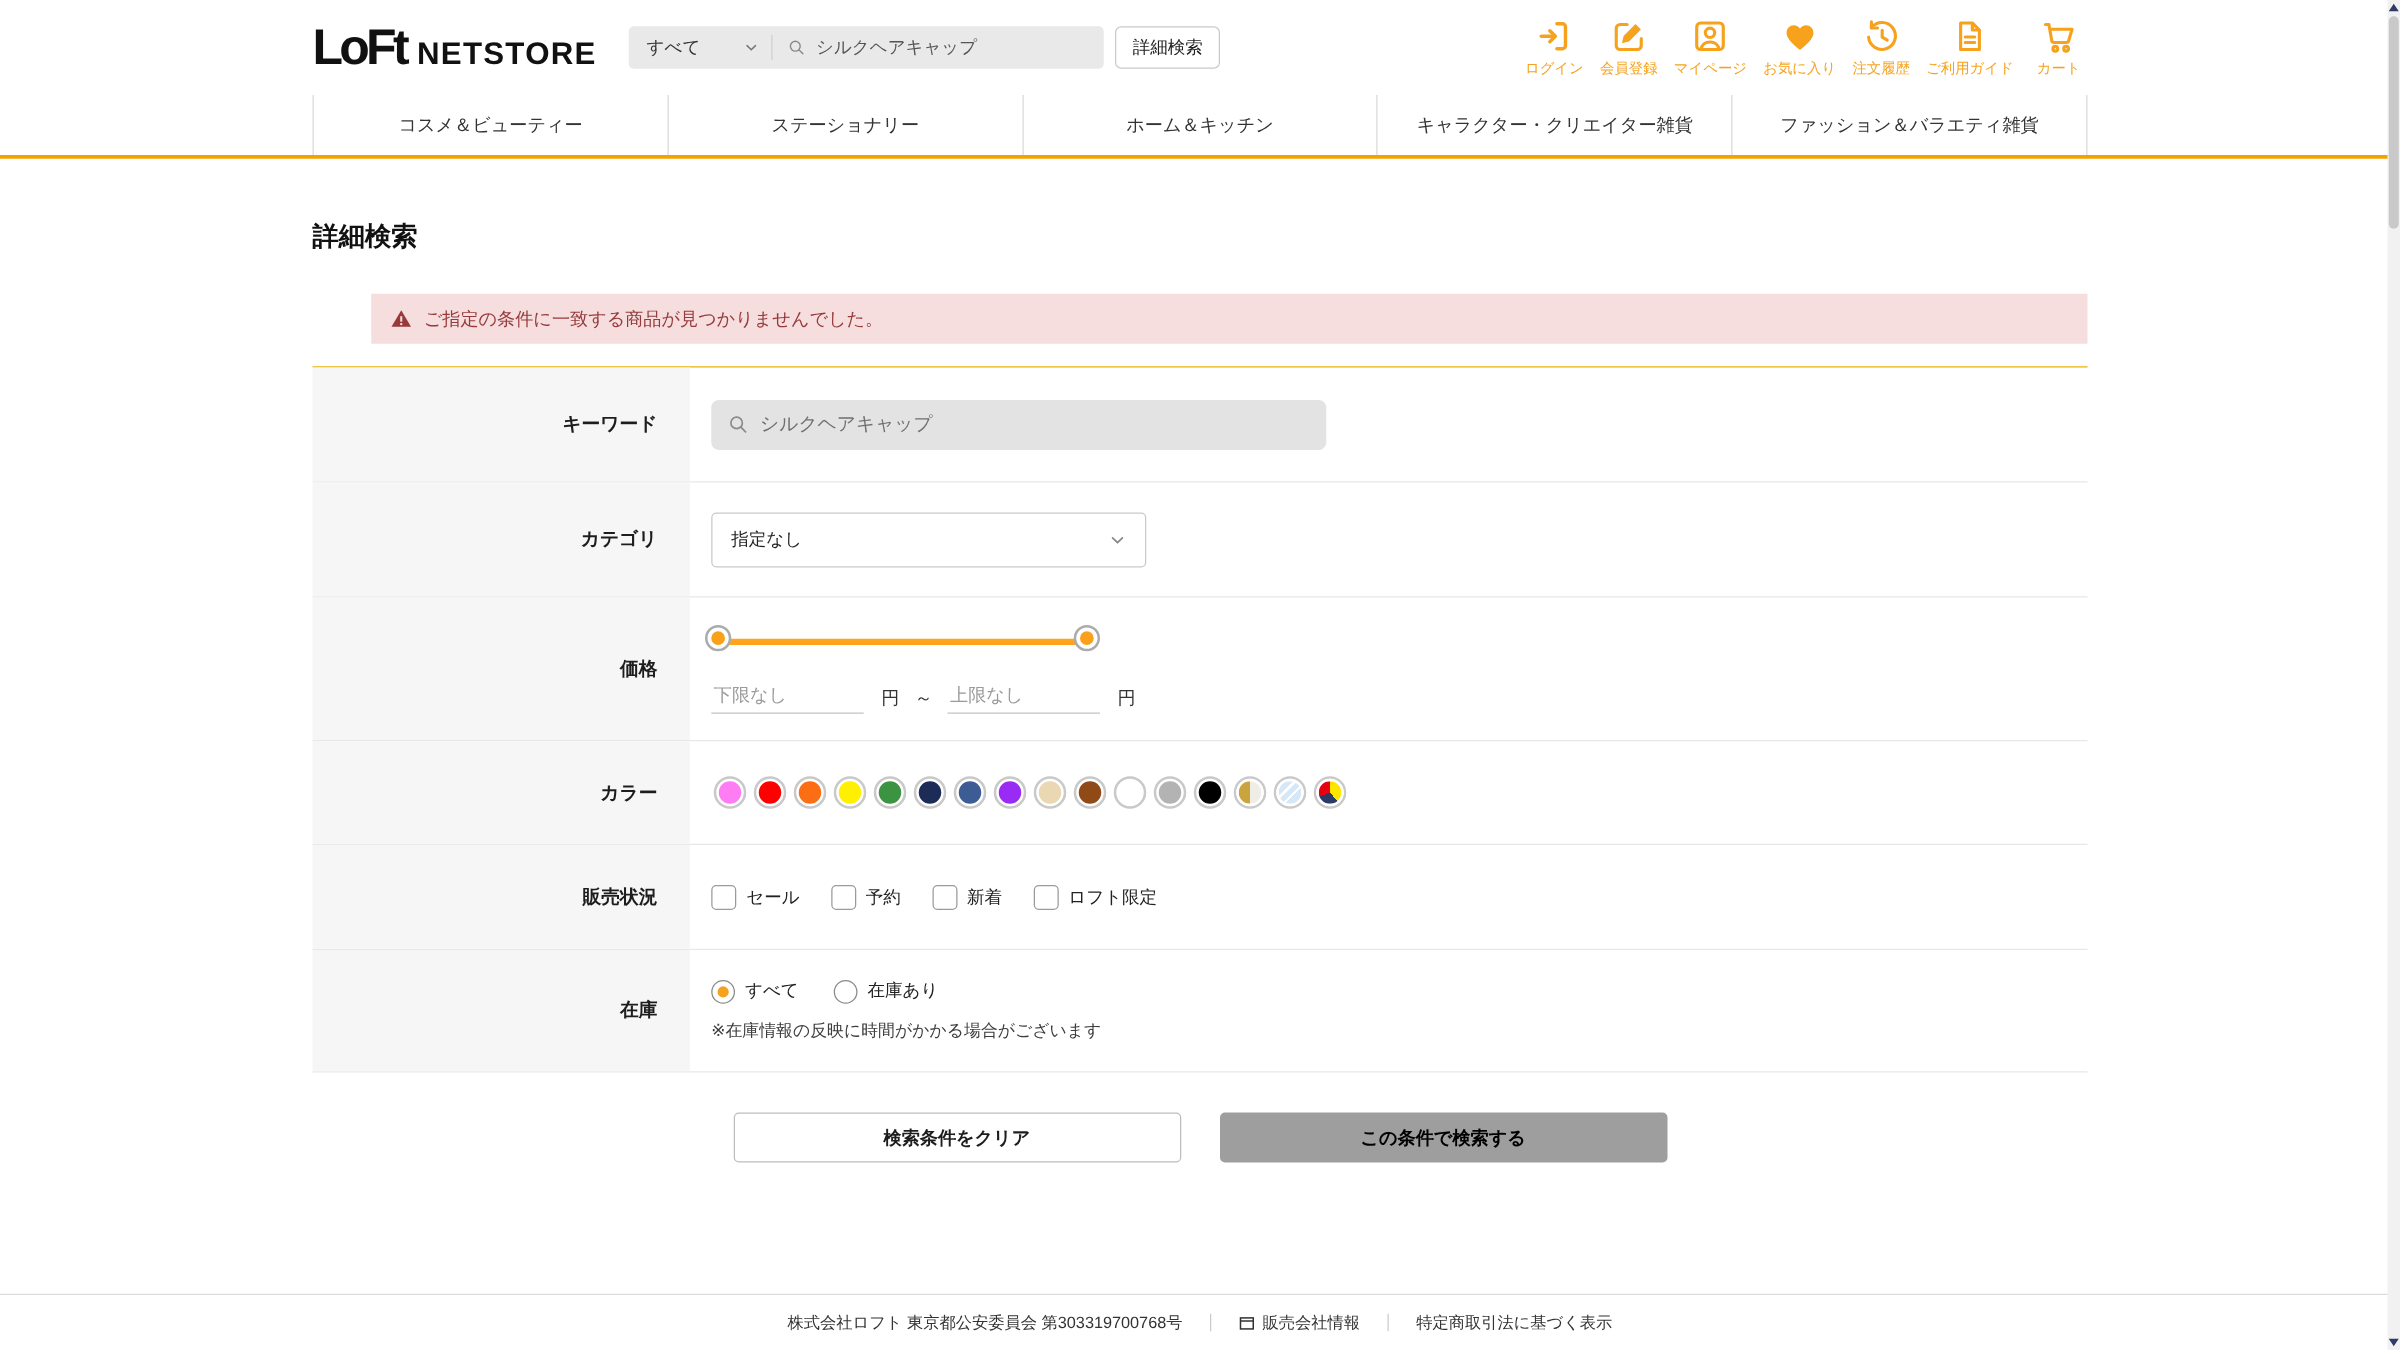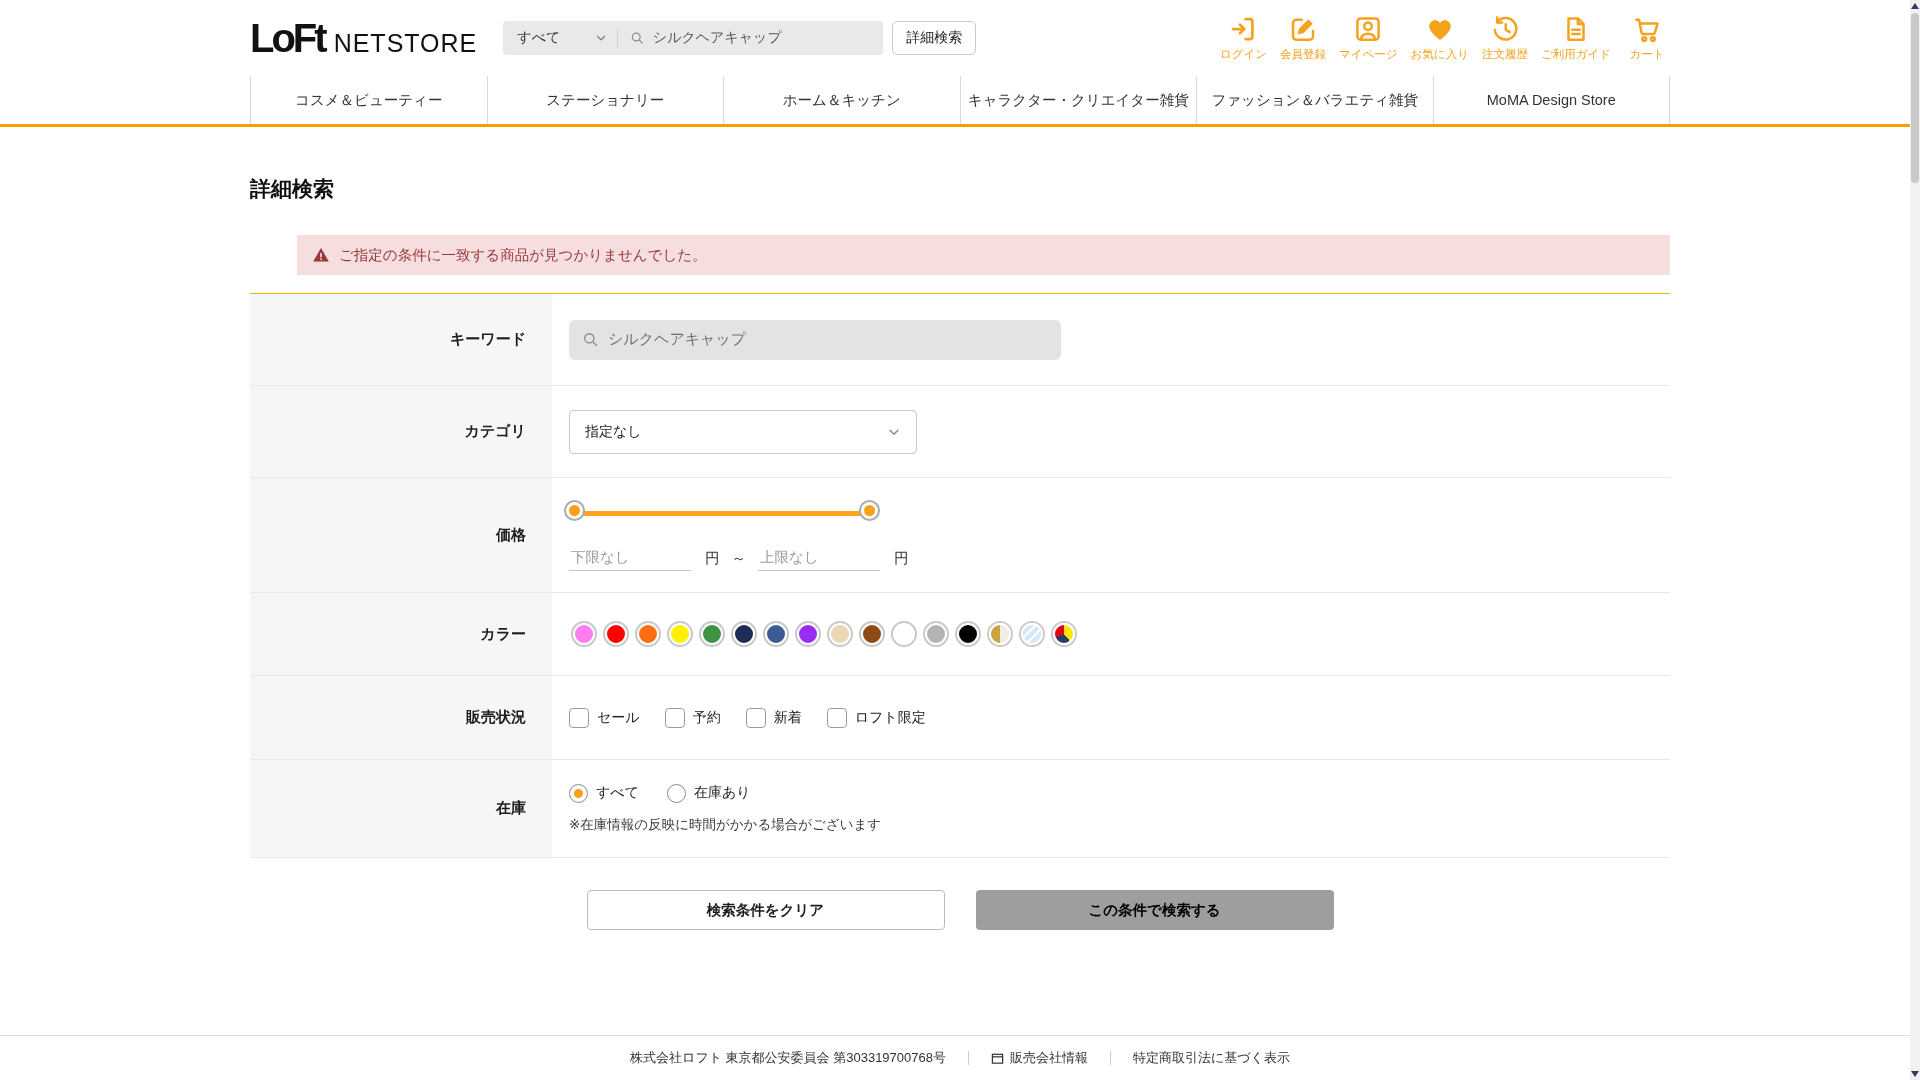--- a/index.html
+++ b/index.html
@@ -8,21 +8,21 @@
     font-family:"Liberation Sans","DejaVu Sans",sans-serif;
     background:#fff; color:#222; overflow:hidden;
   }
   .page { position:relative; width:1920px; height:1080px; background:#fff; overflow:hidden; }
   .container { width:1420px; margin:0 auto; }
 
   
   .header-top { height:76px; display:flex; align-items:center; }
   .logo { display:flex; align-items:baseline; gap:9px; cursor:pointer; }
   .logo-loft { font-size:40px; font-weight:900; letter-spacing:-3px; color:#111; }
-  .logo-netstore { font-size:25px; font-weight:400; letter-spacing:1px; color:#111; }
+  .logo-netstore { font-size:25px; font-weight:700; letter-spacing:1px; color:#111; }
 
   .searchbar { margin-left:26px; width:380px; height:34px; background:#E9E9E9; border-radius:4px; display:flex; align-items:center; font-size:14px; }
   .search-cat { width:114px; padding:0 10px 0 14px; display:flex; justify-content:space-between; align-items:center; color:#333; cursor:pointer; }
   .search-divider { width:1px; height:20px; background:#CFCFCF; }
   .search-input-wrap { flex:1; display:flex; gap:8px; padding:0 12px; align-items:center; }
   .search-input-wrap input { border:none; background:transparent; outline:none; font-size:14px; color:#555; width:100%; font-family:inherit; }
   .adv-btn { margin-left:9px; height:34px; padding:0 13px; background:#fff; border:1px solid #C9C9C9; border-radius:5px; font-size:14px; color:#222; cursor:pointer; font-family:inherit; }
 
   .quick-links { margin-left:auto; display:flex; gap:13px; }
   .quick-link { display:flex; flex-direction:column; align-items:center; gap:3px; color:#F6A21D; font-size:11.5px; cursor:pointer; min-width:46px; }
@@ -194,21 +194,20 @@
         </div>
     </div>
 
     <div class="nav-wrap">
       <nav class="main-nav container" id="mainNav">
           <div class="nav-item">コスメ＆ビューティー</div>
           <div class="nav-item">ステーショナリー</div>
           <div class="nav-item">ホーム＆キッチン</div>
           <div class="nav-item">キャラクター・クリエイター雑貨</div>
           <div class="nav-item">ファッション＆バラエティ雑貨</div>
-          <div class="nav-item">MoMA Design Store</div>
         </nav>
     </div>
   </header>
 
   <main class="container">
     <h1 class="page-title">詳細検索</h1>
 
     <div class="alert">
       <svg viewBox="0 0 24 24">
         <path d="M12 2.8 L22.4 20.6 H1.6 Z" fill="#963A3C"></path>

